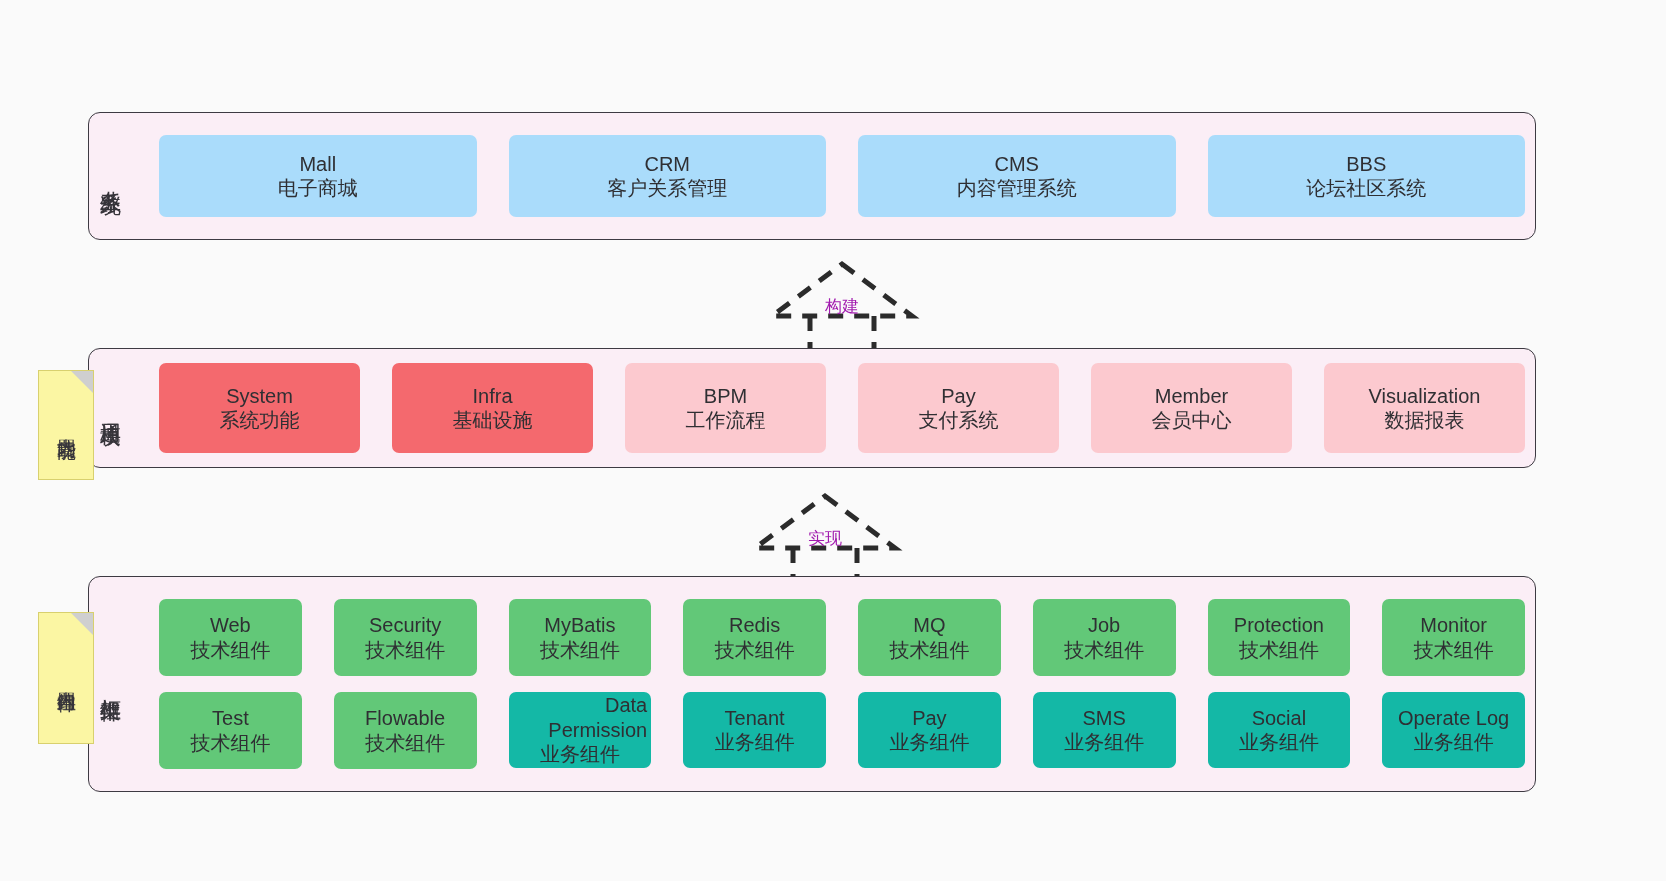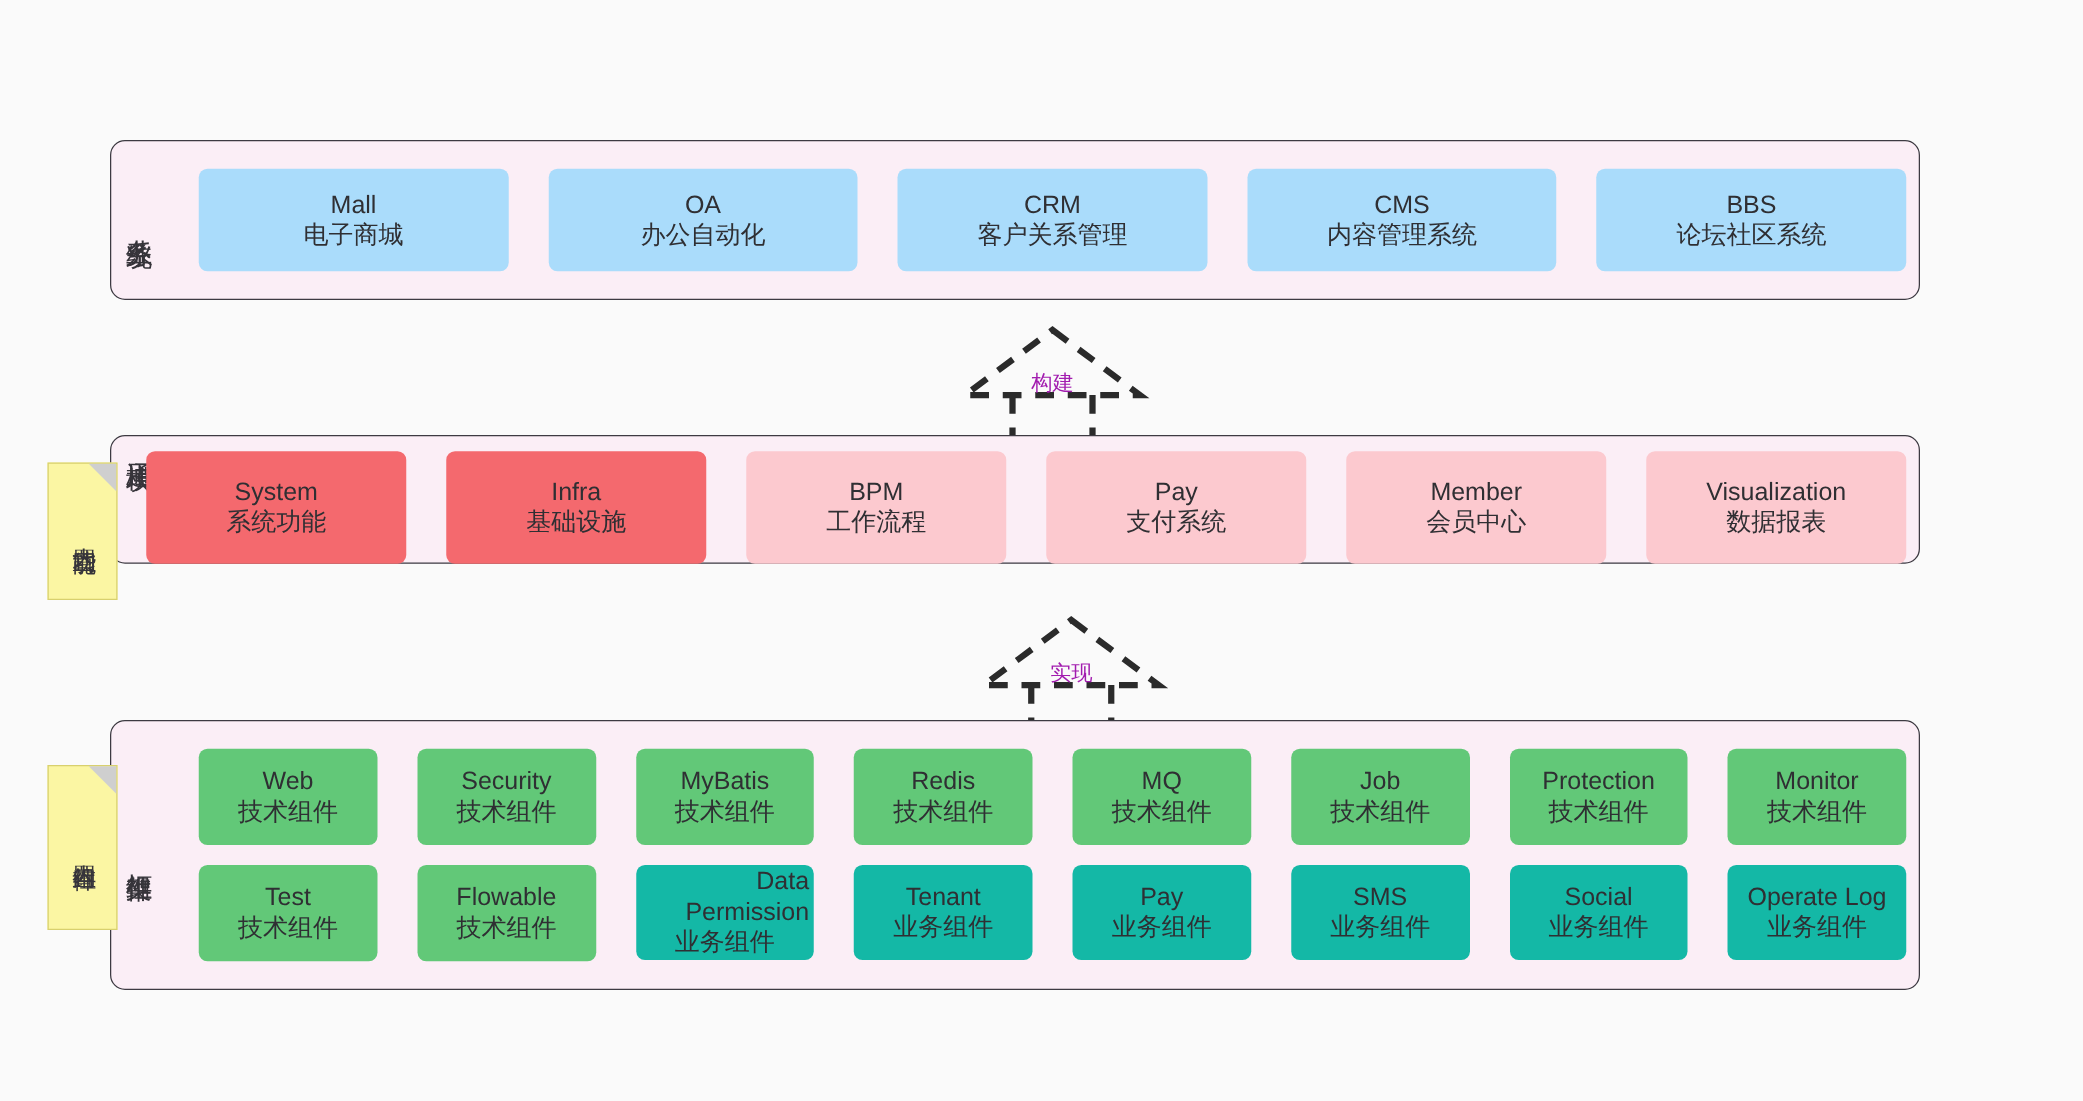--- a/index.html
+++ b/index.html
@@ -136,24 +136,20 @@
 
   <div class="layer" id="layer-business" style="left:88px; top:112px; width:1448px; height:128px;">
     <div class="layer-title">业务系统</div>
     <div class="layer-body">
 
       <div class="card blue">
         <span class="en">Mall</span>
         <span class="cn">电子商城</span>
       </div>
       <div class="card blue">
-        <span class="en">OA</span>
-        <span class="cn">办公自动化</span>
-      </div>
-      <div class="card blue">
         <span class="en">CRM</span>
         <span class="cn">客户关系管理</span>
       </div>
       <div class="card blue">
         <span class="en">CMS</span>
         <span class="cn">内容管理系统</span>
       </div>
       <div class="card blue">
         <span class="en">BBS</span>
         <span class="cn">论坛社区系统</span>
@@ -170,21 +166,21 @@
       <path d="M48,58 L48,94 M112,58 L112,94 M48,94 L112,94" fill="none" stroke="#2b2b2b" stroke-width="5" stroke-dasharray="15,11"></path>
     </svg>
     <div class="arrow-label">构建</div>
   </div>
 
   <div class="note" style="left:38px; top:370px; width:56px; height:110px;">
     <span class="fold"></span>
     <span>内置功能</span>
   </div>
 
-  <div class="layer" id="layer-common" style="left:88px; top:348px; width:1448px; height:103px;flex-direction:column;">
+  <div class="layer" id="layer-common" style="left:88px; top:348px; width:1448px; height:120px;">
     <div class="layer-title">通用模块</div>
     <div class="layer-body">
 
       <div class="card redfull">
         <span class="en">System</span>
         <span class="cn">系统功能</span>
       </div>
       <div class="card redfull">
         <span class="en">Infra</span>
         <span class="cn">基础设施</span>
@@ -202,21 +198,21 @@
         <span class="cn">会员中心</span>
       </div>
       <div class="card redlite">
         <span class="en">Visualization</span>
         <span class="cn">数据报表</span>
       </div>
 
     </div>
   </div>
 
-  <div class="arrow" style="left:777px; top:490px;">
+  <div class="arrow" style="left:745px; top:490px;">
     <svg width="160" height="96" viewBox="0 0 160 96" xmlns="http://www.w3.org/2000/svg">
       <polygon points="80,6 150,58 10,58" fill="none" stroke="#2b2b2b" stroke-width="5" stroke-dasharray="15,11" stroke-linecap="butt"></polygon>
       <path d="M48,58 L48,94 M112,58 L112,94 M48,94 L112,94" fill="none" stroke="#2b2b2b" stroke-width="5" stroke-dasharray="15,11"></path>
     </svg>
     <div class="arrow-label">实现</div>
   </div>
 
   <div class="note" style="left:38px; top:612px; width:56px; height:132px;">
     <span class="fold"></span>
     <span>内置组件</span>

